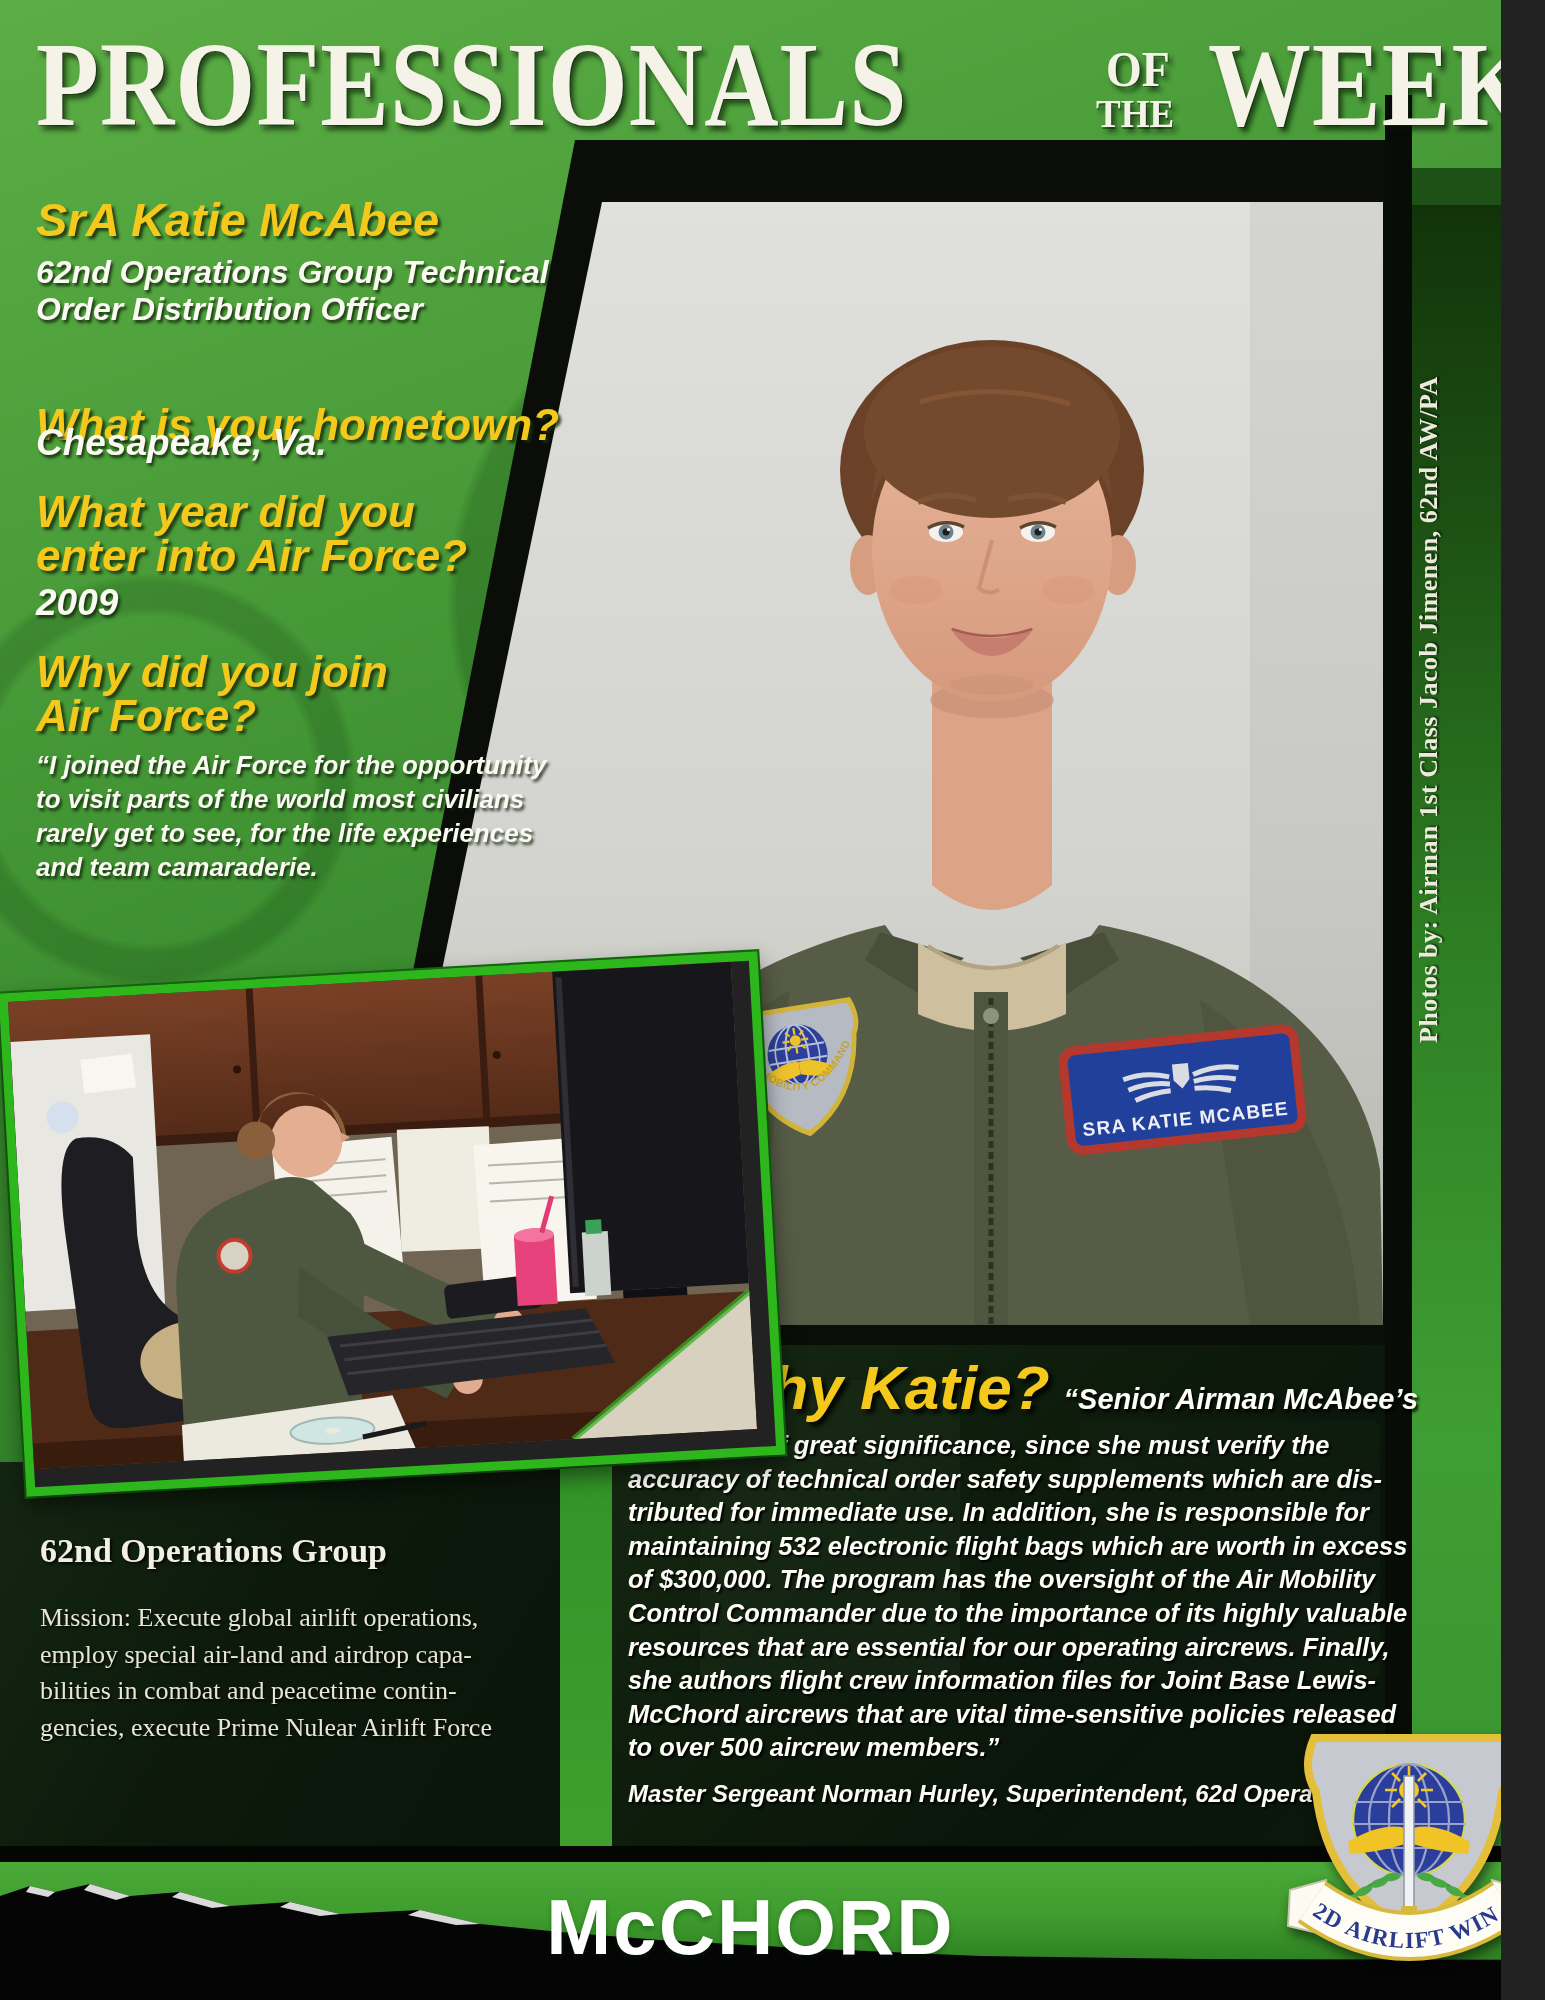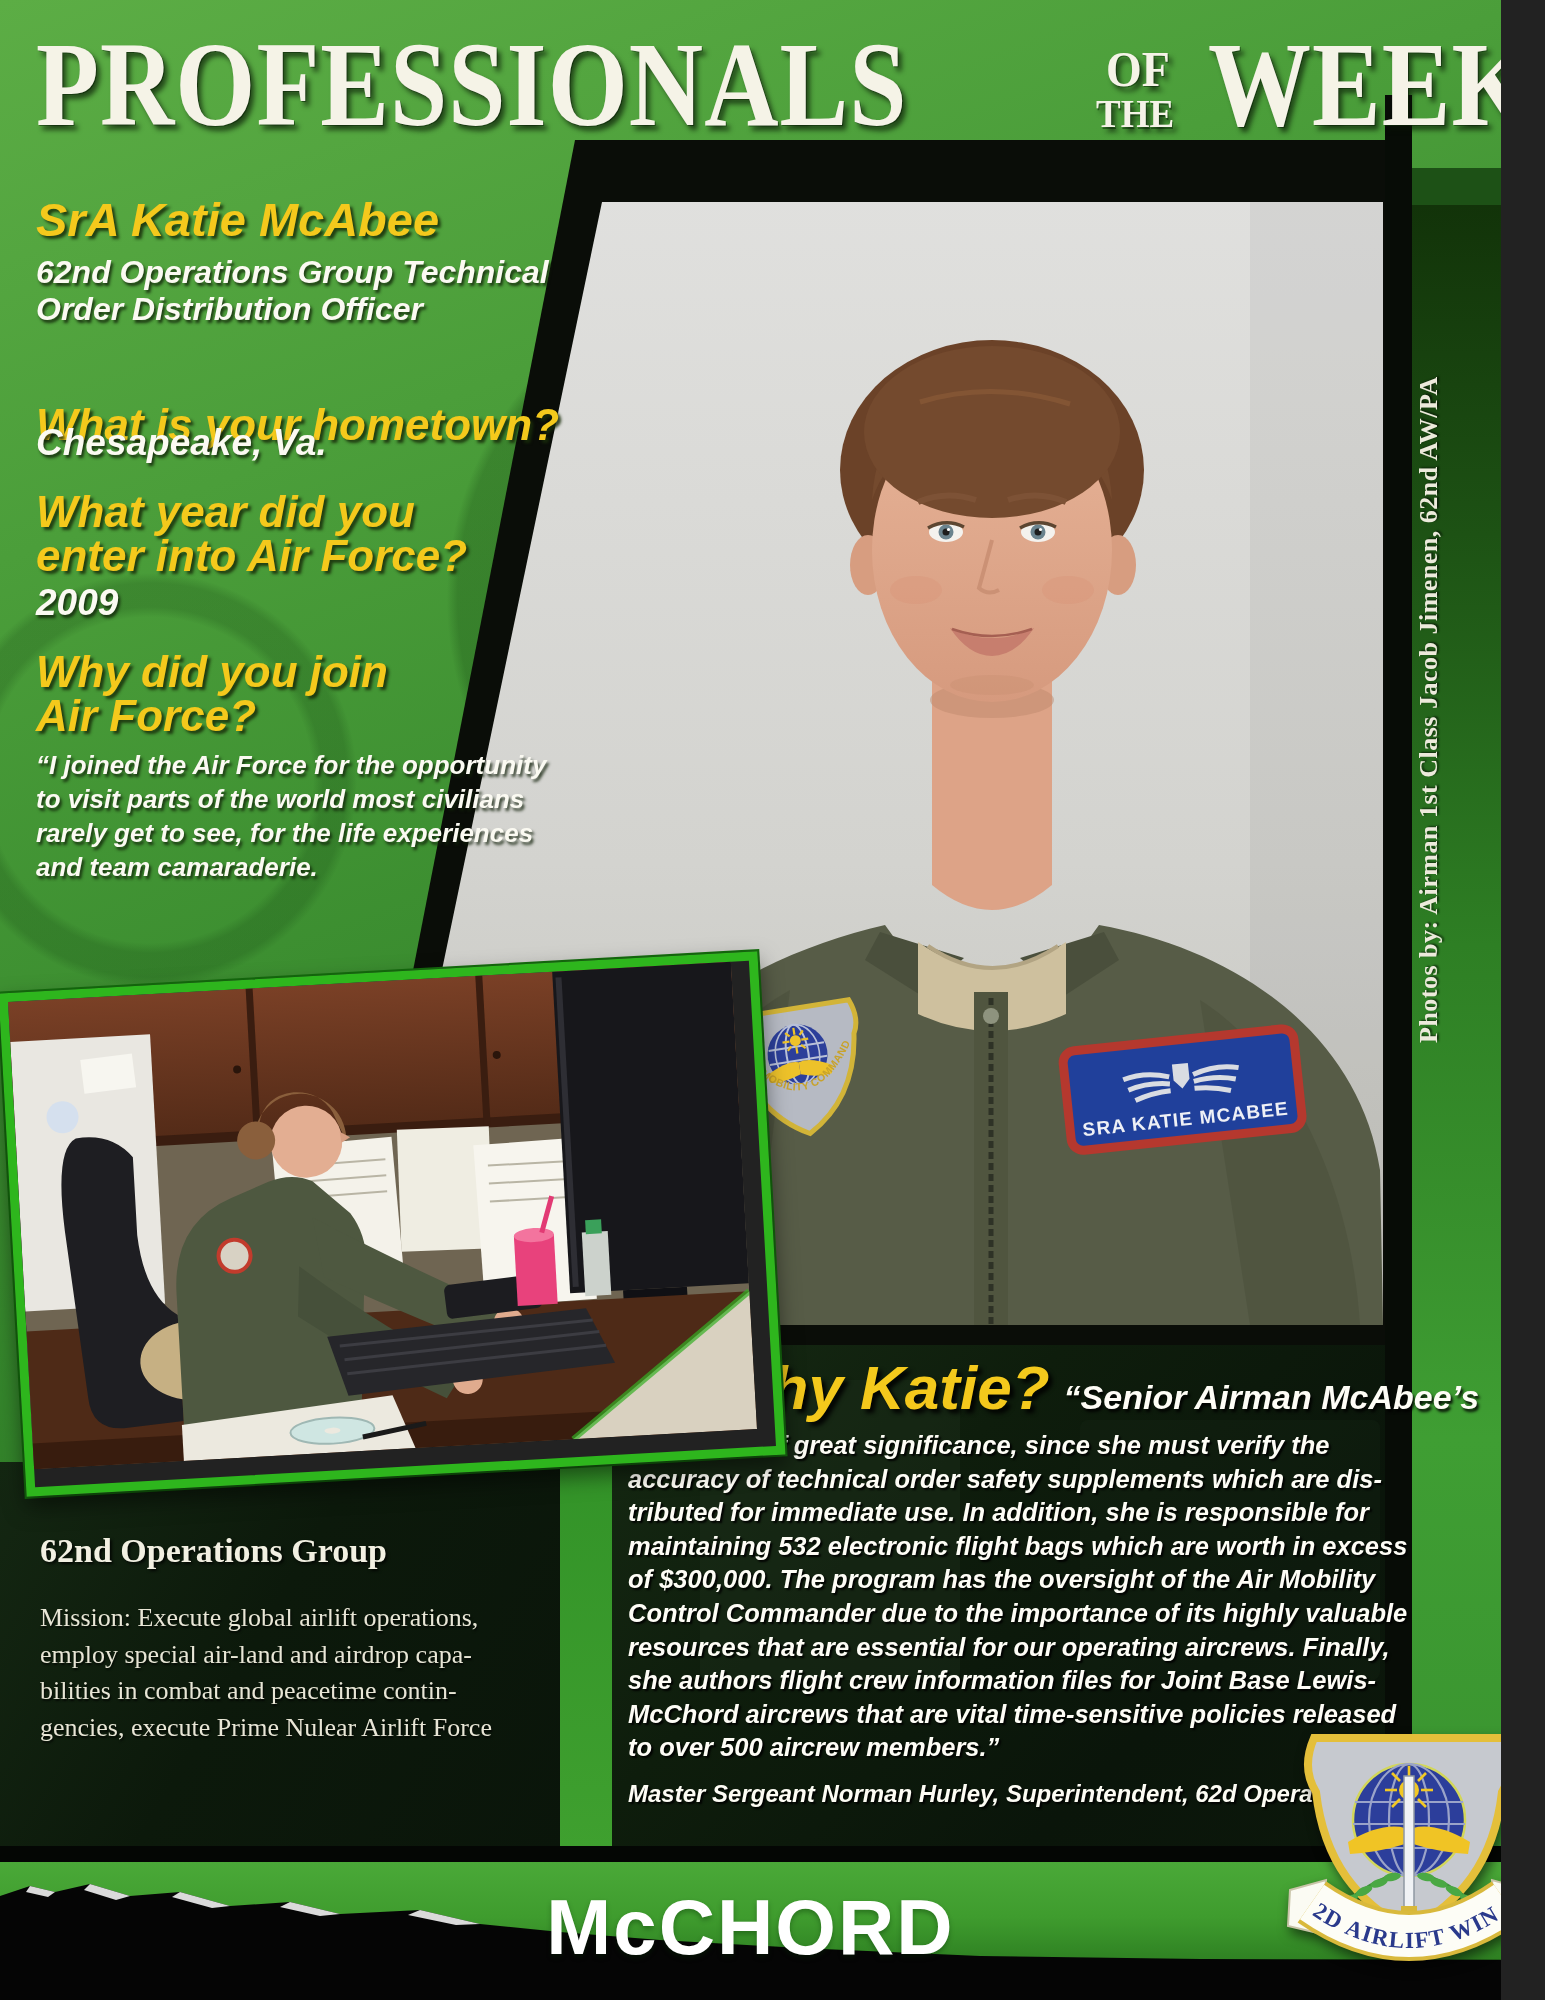--- a/index.html
+++ b/index.html
@@ -41,21 +41,21 @@
     text-shadow:2px 3px 3px rgba(15,30,8,.8);}
   .name{font-size:47px;}
   .role{font-size:32px;line-height:37px;}
   .q{font-size:44px;}
   .q2{font-size:44px;line-height:44px;}
   .a{font-size:37px;}
   .quote{font-size:26px;line-height:34px;}
   
   .why-head{font-size:62px;color:#f4c91c;font-weight:bold;font-style:italic;
     text-shadow:4px 4px 4px rgba(0,0,0,.9);}
-  .why-lead{font-size:34px;color:#fefdf6;font-weight:bold;font-style:italic;margin-left:14px;
+  .why-lead{font-size:29px;color:#fefdf6;font-weight:bold;font-style:italic;margin-left:14px;
     text-shadow:2px 3px 3px rgba(0,0,0,.9);}
   .why-lines{font-size:25.5px;line-height:33.6px;color:#fefdf6;font-weight:bold;font-style:italic;
     z-index:10;white-space:nowrap;text-shadow:2px 2px 2px rgba(0,0,0,.95);}
   .attr{font-size:24px;line-height:32px;color:#fdfcf4;font-weight:bold;font-style:italic;
     z-index:10;white-space:nowrap;text-shadow:2px 2px 2px rgba(0,0,0,.95);}
   
   .ops-head{font-family:"Liberation Serif",serif;font-size:34px;font-weight:600;color:#f2f0e2;
     z-index:10;text-shadow:2px 2px 3px rgba(0,0,0,.8);white-space:nowrap;}
   .ops-body{font-family:"Liberation Serif",serif;font-size:26px;line-height:36.5px;color:#e8e6d6;
     z-index:10;text-shadow:1px 2px 2px rgba(0,0,0,.75);white-space:nowrap;}

